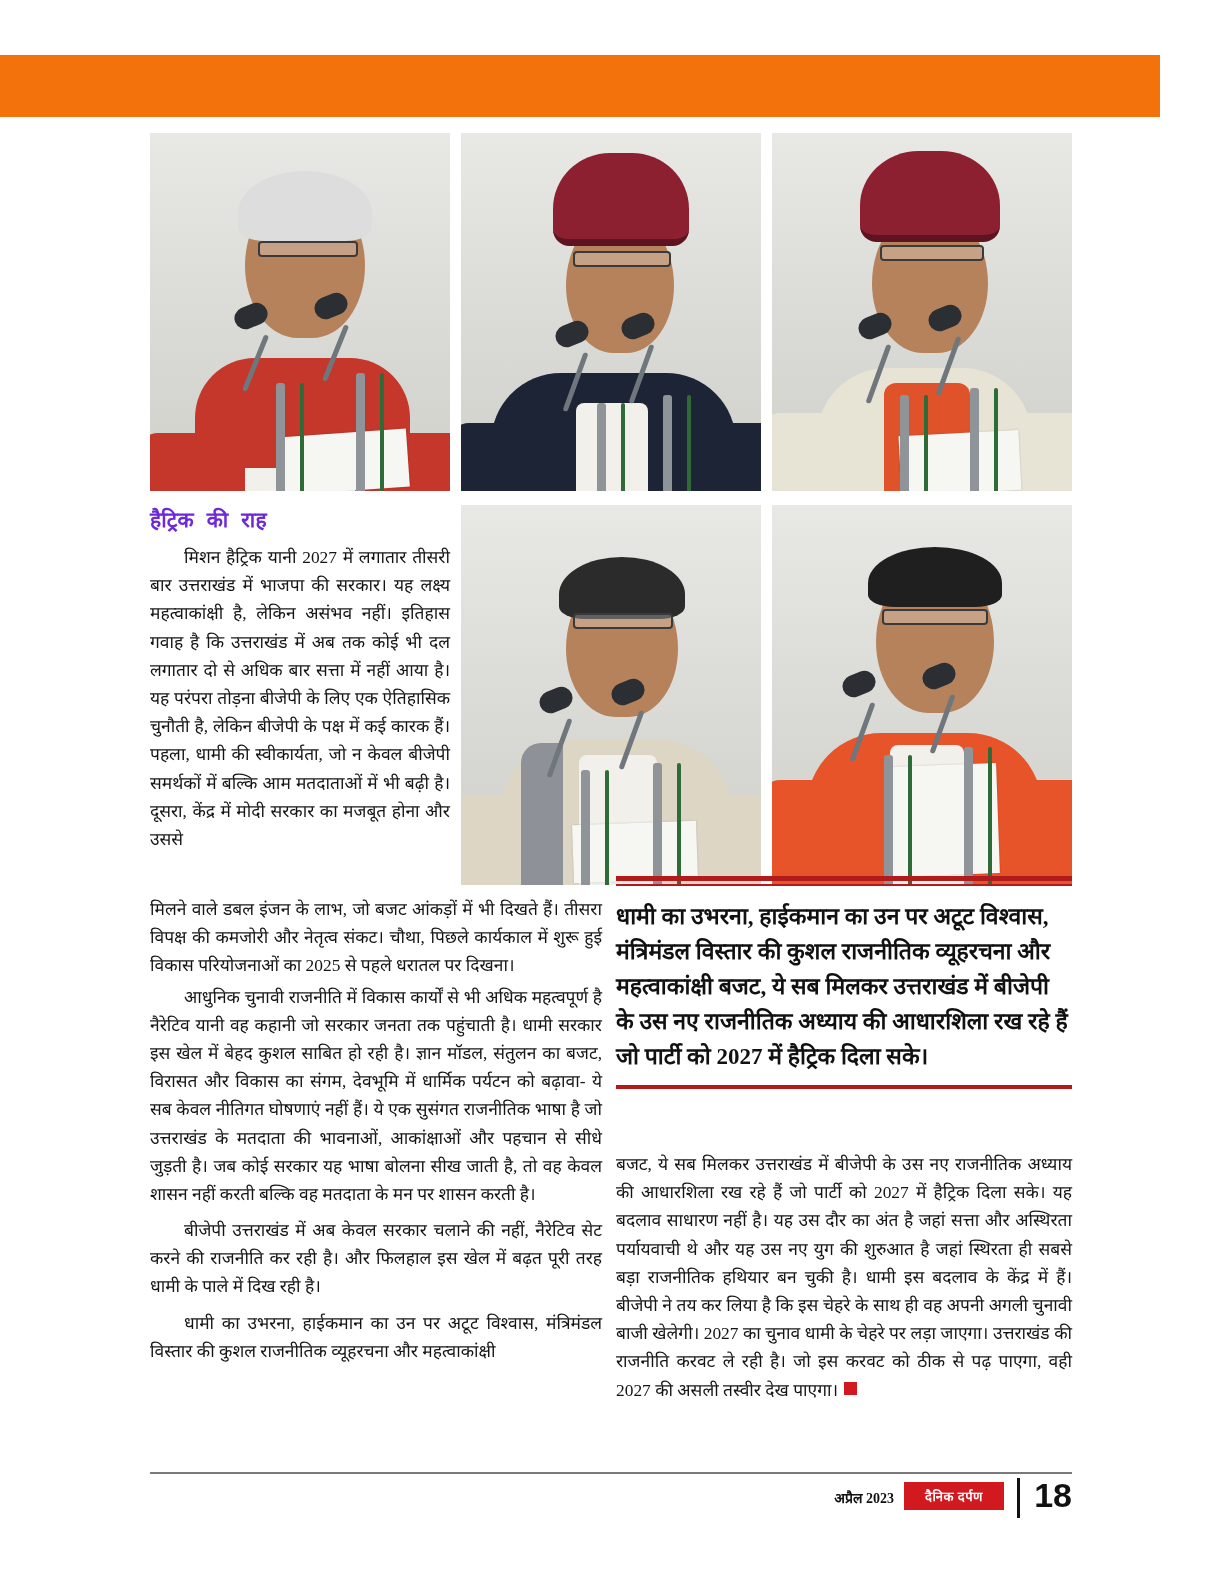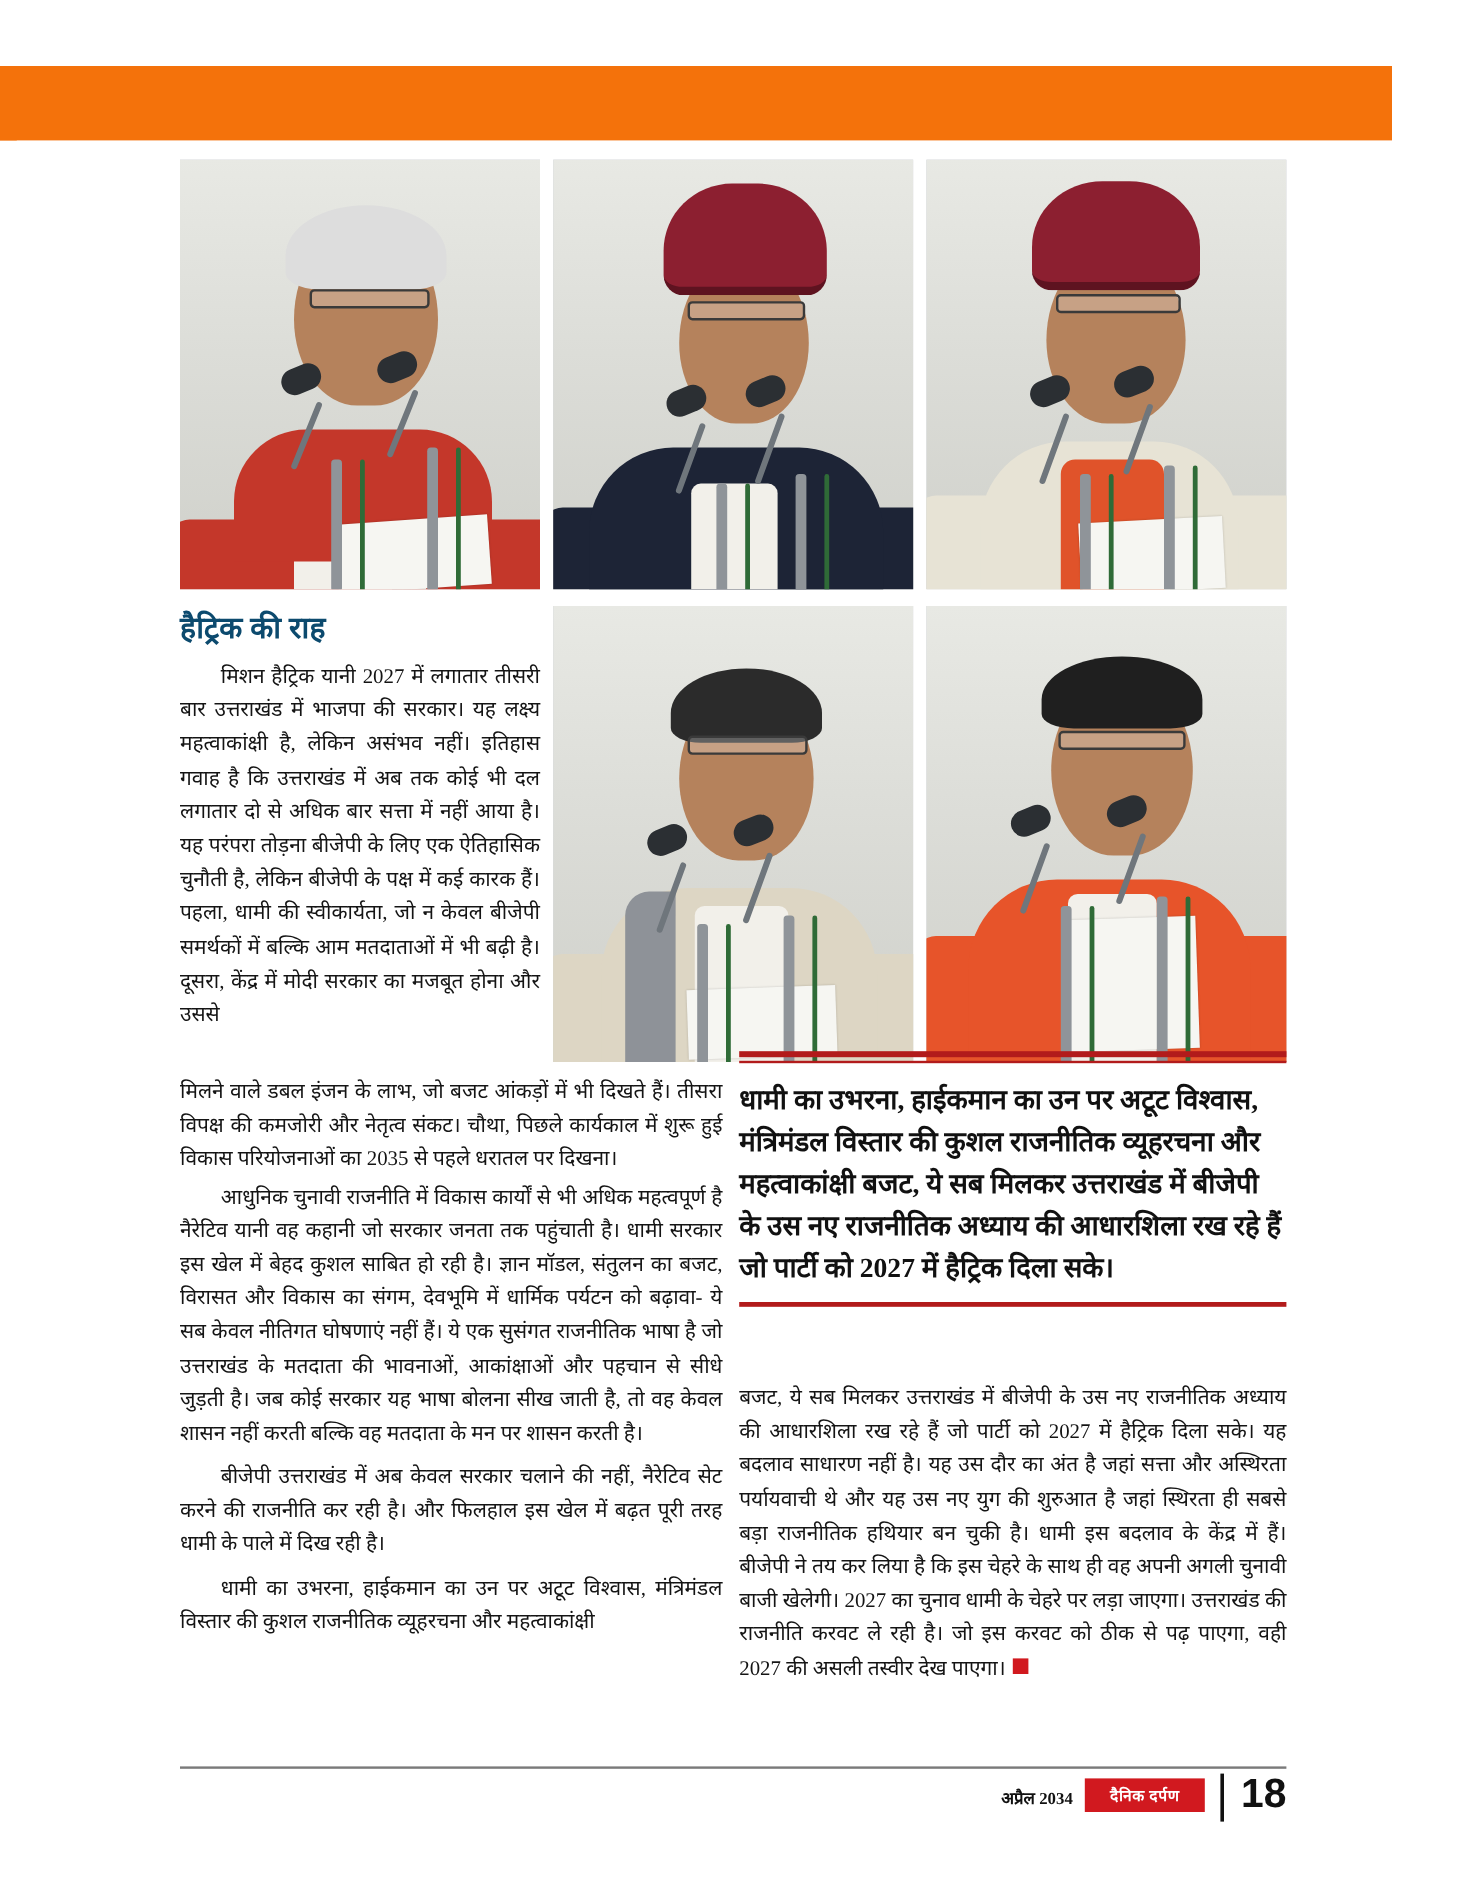--- a/index.html
+++ b/index.html
@@ -128,25 +128,25 @@
     top: 505px;
     width: 300px;
   }
   .col-left-wide {
     position: absolute;
     left: 150px;
     top: 895px;
     width: 452px;
   }
   h2.head-hi {
-    font-family: Liberation Serif, serif;
-    font-size: 25px;
+    font-family: Liberation Mono, monospace;
+    font-size: 21px;
     font-weight: bold;
     margin: 0 0 10px 0;
-    color: #0c4a6e;
+    color: #6d28d9;
     letter-spacing: .2px;
   }
   p.body-hi {
     font-size: 17.4px;
     line-height: 1.62;
     margin: 0 0 3px 0;
     text-align: justify;
     text-justify: inter-word;
     color: #141414;
   }
@@ -364,38 +364,38 @@
     <div class="wire" style="left:136px; top:250px; height:135px;"></div>
     <div class="wire" style="left:216px; top:242px; height:143px;"></div>
   </div>
 
   <div class="col-left">
     <h2 class="head-hi">हैट्रिक की राह</h2>
     <p class="body-hi indent">मिशन हैट्रिक यानी 2027 में लगातार तीसरी बार उत्तराखंड में भाजपा की सरकार। यह लक्ष्य महत्वाकांक्षी है, लेकिन असंभव नहीं। इतिहास गवाह है कि उत्तराखंड में अब तक कोई भी दल लगातार दो से अधिक बार सत्ता में नहीं आया है। यह परंपरा तोड़ना बीजेपी के लिए एक ऐतिहासिक चुनौती है, लेकिन बीजेपी के पक्ष में कई कारक हैं। पहला, धामी की स्वीकार्यता, जो न केवल बीजेपी समर्थकों में बल्कि आम मतदाताओं में भी बढ़ी है। दूसरा, केंद्र में मोदी सरकार का मजबूत होना और उससे</p>
   </div>
 
   <div class="col-left-wide">
-    <p class="body-hi">मिलने वाले डबल इंजन के लाभ, जो बजट आंकड़ों में भी दिखते हैं। तीसरा विपक्ष की कमजोरी और नेतृत्व संकट। चौथा, पिछले कार्यकाल में शुरू हुई विकास परियोजनाओं का 2035 से पहले धरातल पर दिखना।</p>
+    <p class="body-hi">मिलने वाले डबल इंजन के लाभ, जो बजट आंकड़ों में भी दिखते हैं। तीसरा विपक्ष की कमजोरी और नेतृत्व संकट। चौथा, पिछले कार्यकाल में शुरू हुई विकास परियोजनाओं का 2025 से पहले धरातल पर दिखना।</p>
     <p class="body-hi indent">आधुनिक चुनावी राजनीति में विकास कार्यों से भी अधिक महत्वपूर्ण है नैरेटिव यानी वह कहानी जो सरकार जनता तक पहुंचाती है। धामी सरकार इस खेल में बेहद कुशल साबित हो रही है। ज्ञान मॉडल, संतुलन का बजट, विरासत और विकास का संगम, देवभूमि में धार्मिक पर्यटन को बढ़ावा-  ये सब केवल नीतिगत घोषणाएं नहीं हैं। ये एक सुसंगत राजनीतिक भाषा है जो उत्तराखंड के मतदाता की भावनाओं, आकांक्षाओं और पहचान से सीधे जुड़ती है। जब कोई सरकार यह भाषा बोलना सीख जाती है, तो वह केवल शासन नहीं करती बल्कि वह मतदाता के मन पर शासन करती है।</p>
     <p class="body-hi indent" style="margin-top:8px;">बीजेपी उत्तराखंड में अब केवल सरकार चलाने की नहीं, नैरेटिव सेट करने की राजनीति कर रही है। और फिलहाल इस खेल में बढ़त पूरी तरह धामी के पाले में दिख रही है।</p>
     <p class="body-hi indent" style="margin-top:8px;">धामी का उभरना, हाईकमान का उन पर अटूट विश्वास, मंत्रिमंडल विस्तार की कुशल राजनीतिक व्यूहरचना और महत्वाकांक्षी</p>
   </div>
 
   <div class="quote-wrap">
     <div class="quote-rule-top"></div>
     <div class="quote-rule-thin"></div>
     <div class="quote-text">धामी का उभरना, हाईकमान का उन पर अटूट विश्वास, मंत्रिमंडल विस्तार की कुशल राजनीतिक व्यूहरचना और महत्वाकांक्षी बजट, ये सब मिलकर उत्तराखंड में बीजेपी के उस नए राजनीतिक अध्याय की आधारशिला रख रहे हैं जो पार्टी को 2027 में हैट्रिक दिला सके।</div>
     <div class="quote-rule-bottom"></div>
   </div>
 
   <div class="col-right-lower">
     <p><span>बजट, ये सब मिलकर उत्तराखंड में बीजेपी के उस नए राजनीतिक अध्याय की आधारशिला रख रहे हैं जो पार्टी को 2027 में हैट्रिक दिला सके। यह बदलाव साधारण नहीं है। यह उस दौर का अंत है जहां सत्ता और अस्थिरता पर्यायवाची थे और यह उस नए युग की शुरुआत है जहां स्थिरता ही सबसे बड़ा राजनीतिक हथियार बन चुकी है। धामी इस बदलाव के केंद्र में हैं। बीजेपी ने तय कर लिया है कि इस चेहरे के साथ ही वह अपनी अगली चुनावी बाजी खेलेगी। 2027 का चुनाव धामी के चेहरे पर लड़ा जाएगा। उत्तराखंड की राजनीति करवट ले रही है। जो इस करवट को ठीक से पढ़ पाएगा, वही 2027 की असली तस्वीर देख पाएगा।</span><span class="end-square"></span></p>
   </div>
 
   <div class="footer-rule"></div>
   <div class="footer">
-    <div class="footer-date">अप्रैल 2034</div>
+    <div class="footer-date">अप्रैल 2023</div>
     <div class="footer-logo">दैनिक दर्पण</div>
     <div class="footer-divider"></div>
     <div class="footer-pageno">18</div>
   </div>
 
 </div>
 
 </body></html>

